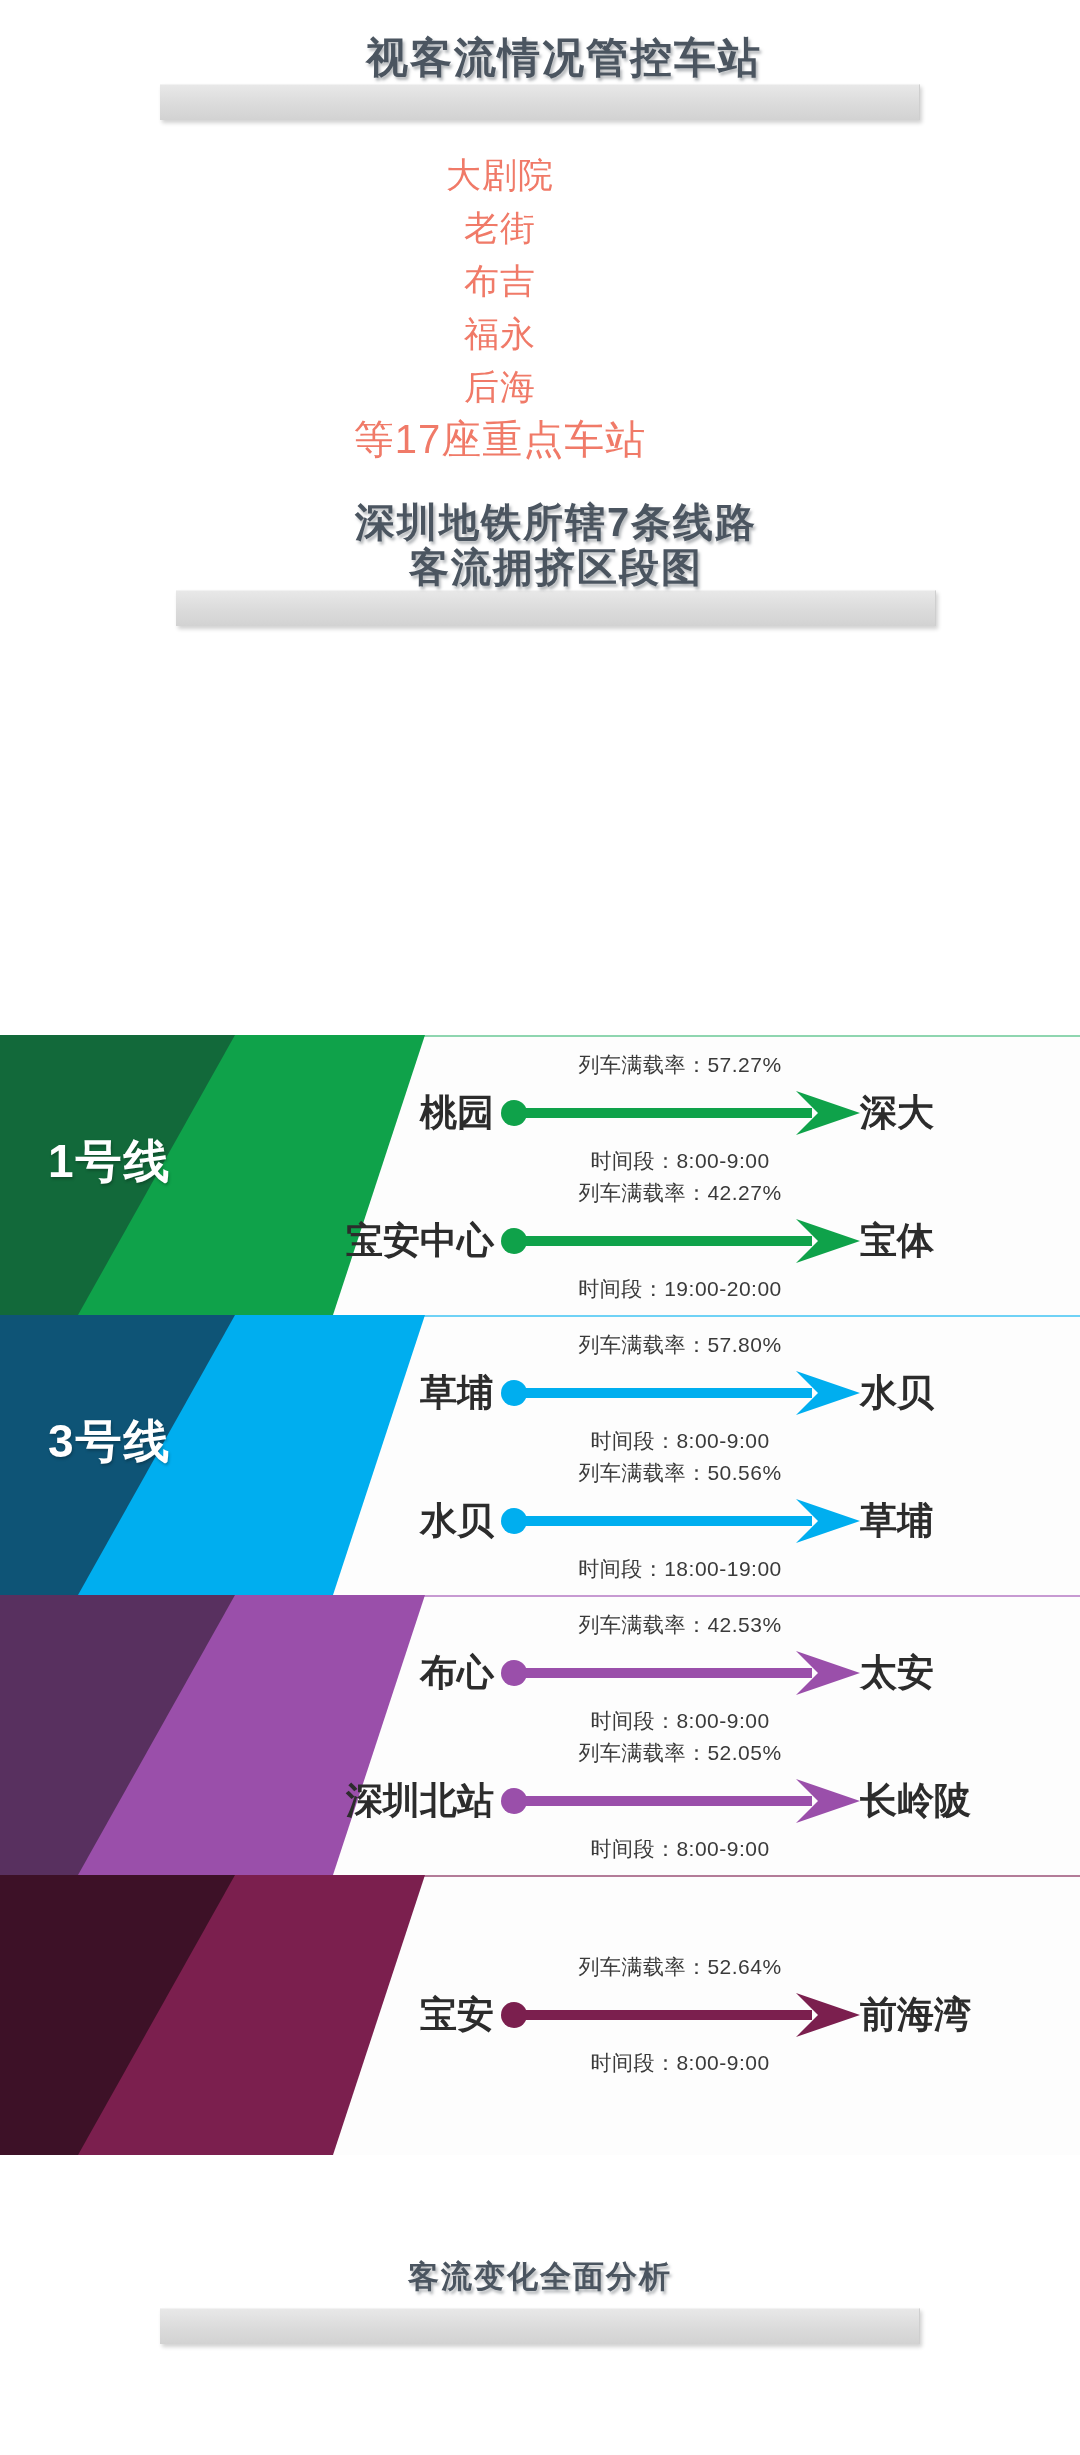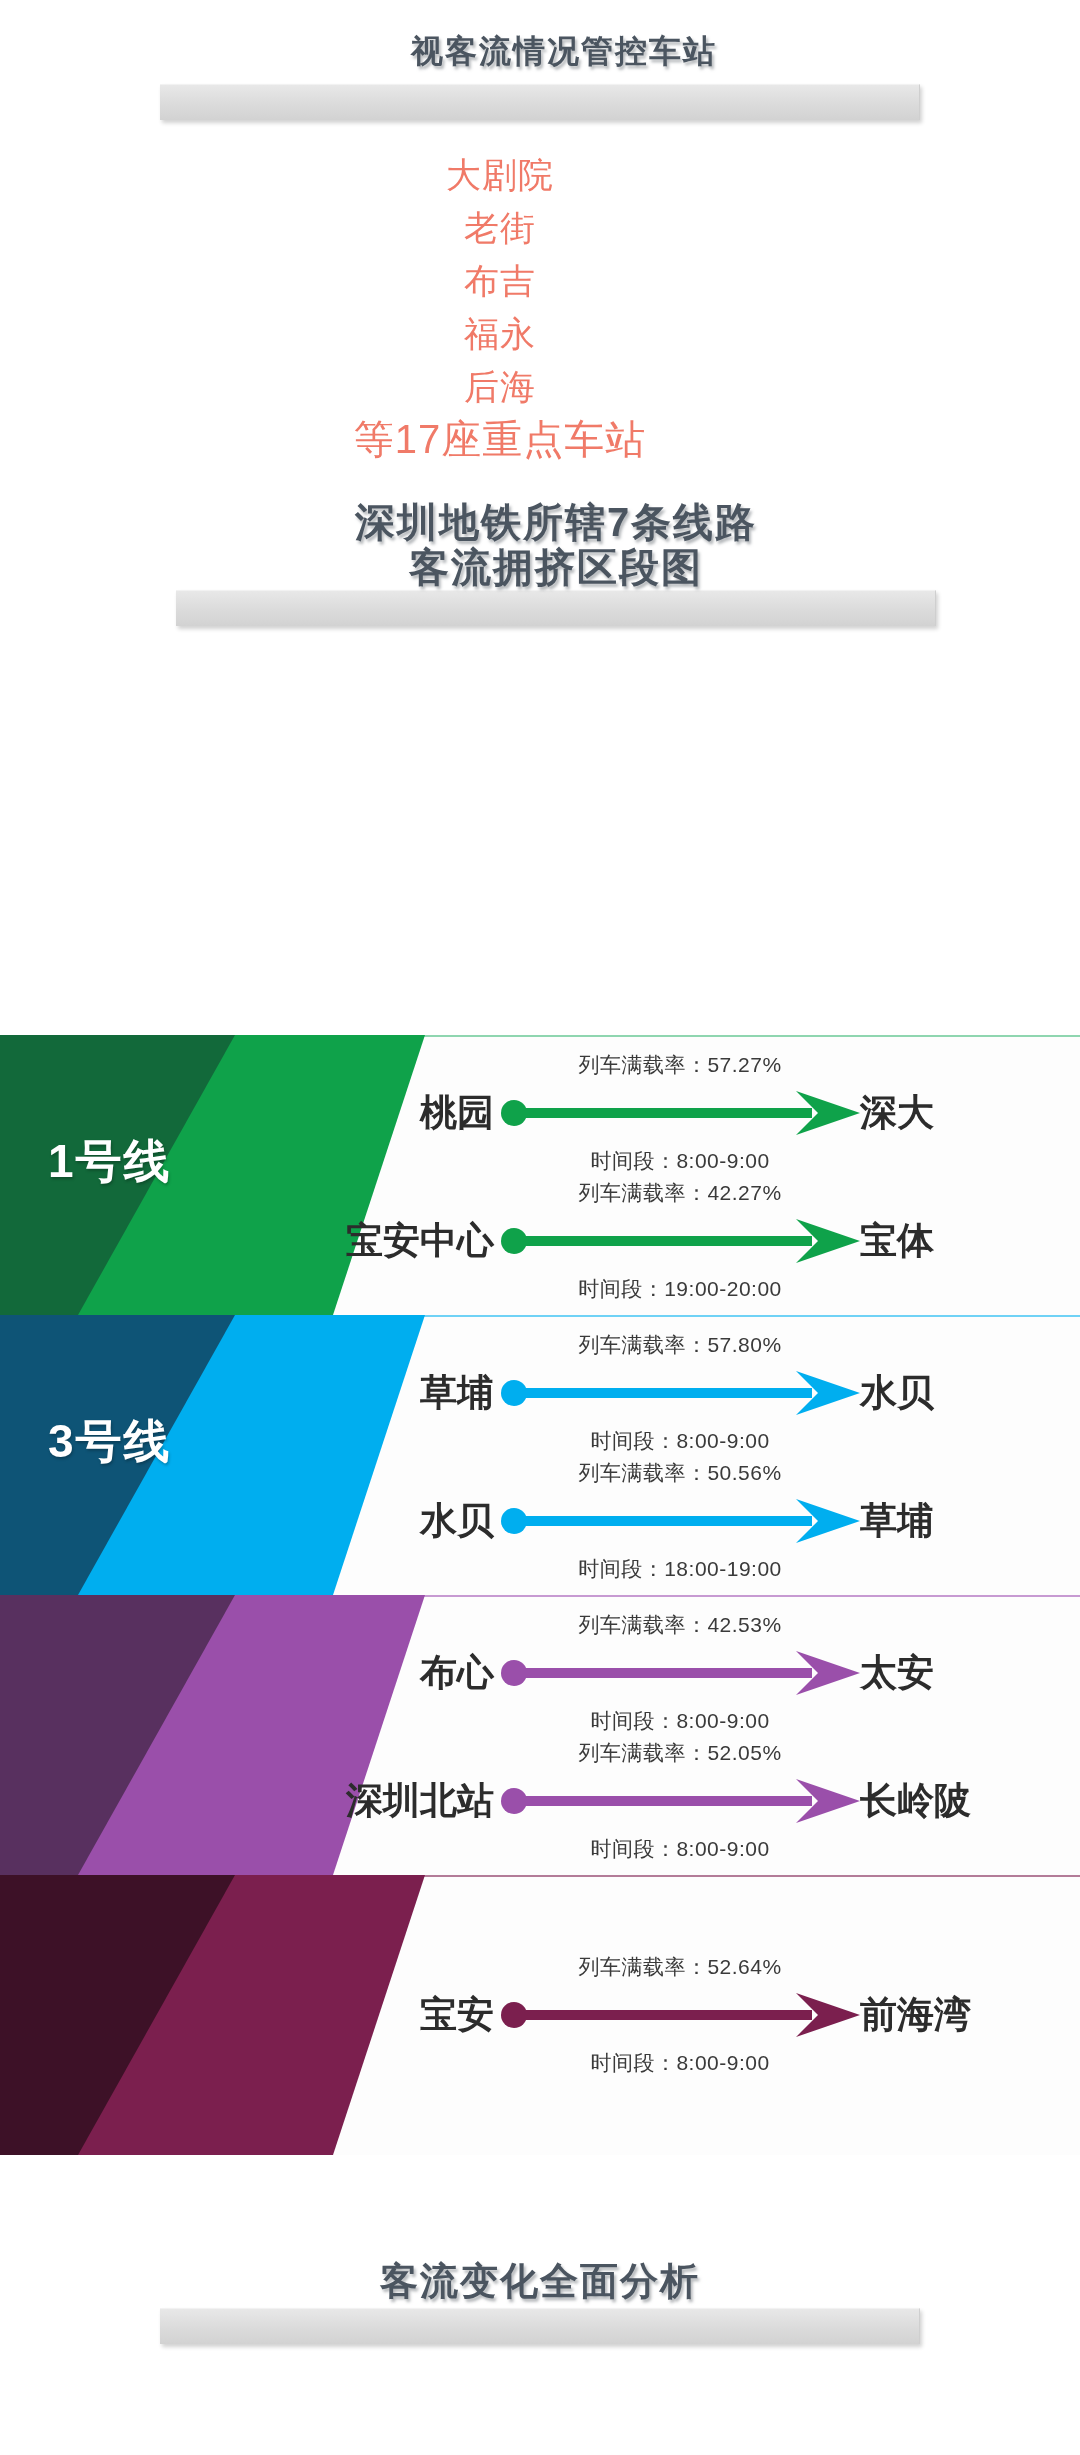--- a/index.html
+++ b/index.html
@@ -25,29 +25,29 @@
     font-weight:bold;
     color:#4b5560;
     letter-spacing:2px;
     text-shadow:2px 3px 3px rgba(120,125,132,0.55);
     line-height:1.12;
     white-space:pre-line;
   }
 
   #banner-top { position:absolute; left:0; top:34px; }
   #banner-top .banner-bar { top:50px; }
-  #banner-top .banner-text { font-size:32px; padding-top:0;margin-left:48px; }
+  #banner-top .banner-text { font-size:42px; padding-top:0;margin-left:48px; }
 
   #banner-mid { position:absolute; left:16px; top:500px; }
   #banner-mid .banner-bar { top:90px; }
   #banner-mid .banner-text { font-size:40px; }
 
   #banner-bottom { position:absolute; left:0; top:2260px; }
   #banner-bottom .banner-bar { top:48px; }
-  #banner-bottom .banner-text { font-size:38px; }
+  #banner-bottom .banner-text { font-size:31px; }
 
   
   #station-list {
     position:absolute; left:0; top:148px; width:1000px;
     text-align:center;
   }
   .station-item {
     color:#F07A68;
     font-size:35px;
     line-height:53px;

